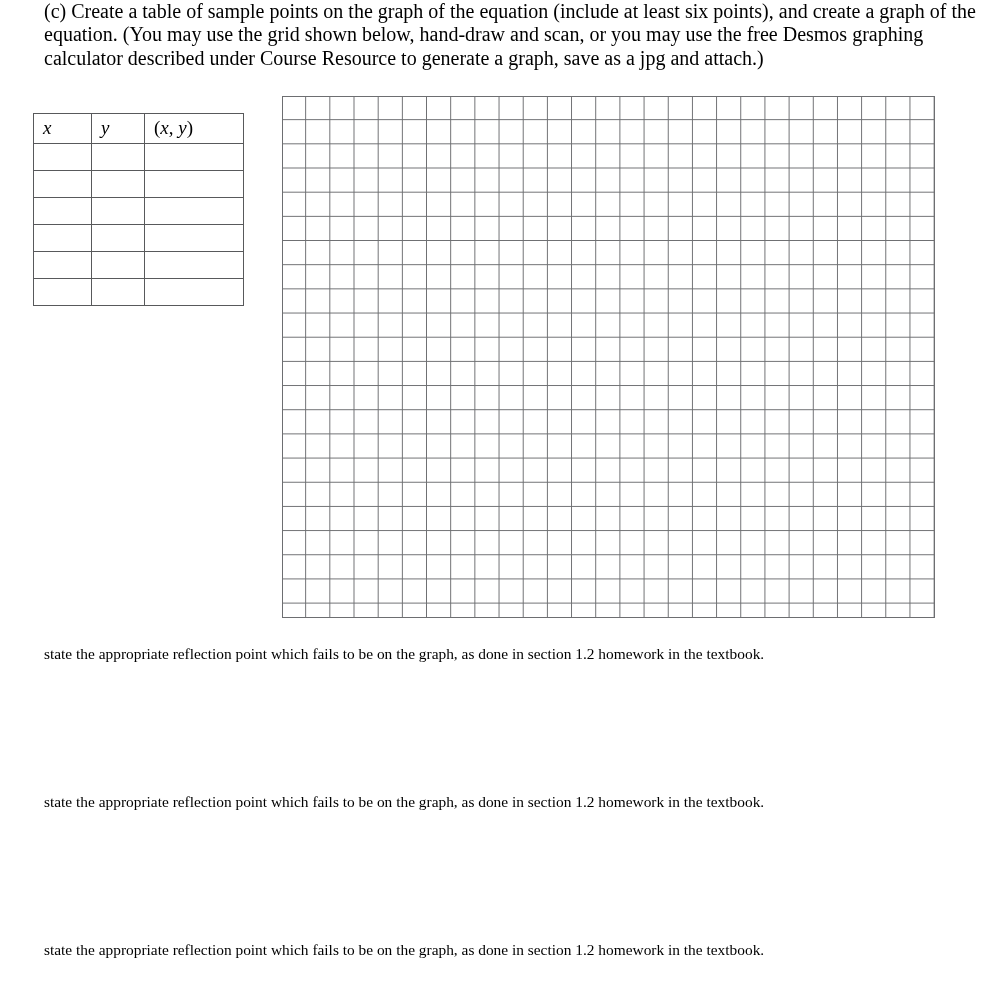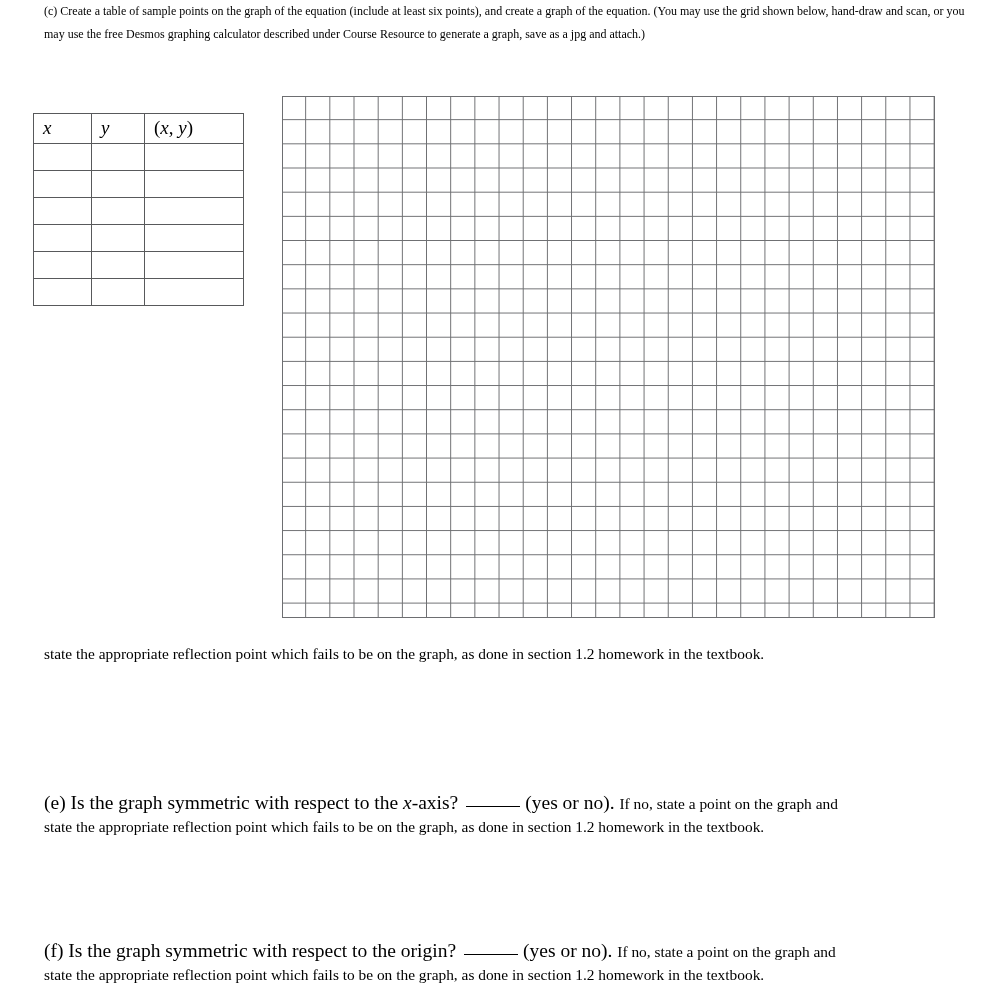--- a/index.html
+++ b/index.html
@@ -15,21 +15,21 @@
     color: #000000;
     overflow: hidden;
   }
 
   
   #intro-paragraph {
     position: absolute;
     left: 44px;
     top: 0px;
     width: 938px;
-    font-size: 12px;
+    font-size: 20px;
     line-height: 23.4px;
     text-align: left;
   }
 
   
   #sample-table {
     position: absolute;
     left: 33px;
     top: 113px;
     border-collapse: collapse;
@@ -162,20 +162,18 @@
   </tbody>
 </table>
 
 <div id="graph-grid"></div>
 
 <div class="question-block" id="question-d">
   <div class="q-tail">state the appropriate reflection point which fails to be on the graph, as done in section 1.2 homework in the textbook.</div>
 </div>
 
 <div class="question-block" id="question-e">
-  <div class="q-main"><span>(e) Is the graph symmetric with respect to the </span><span class="ital">x</span><span>-axis?</span><span class="q-blank"></span><span>(yes or no).</span>&nbsp;<span class="q-note">If no, state a point on the graph and</span></div>
   <div class="q-tail">state the appropriate reflection point which fails to be on the graph, as done in section 1.2 homework in the textbook.</div>
 </div>
 
 <div class="question-block" id="question-f">
-  <div class="q-main"><span>(f) Is the graph symmetric with respect to the origin?</span><span class="q-blank"></span><span>(yes or no).</span>&nbsp;<span class="q-note">If no, state a point on the graph and</span></div>
   <div class="q-tail">state the appropriate reflection point which fails to be on the graph, as done in section 1.2 homework in the textbook.</div>
 </div>
 
 </body></html>

